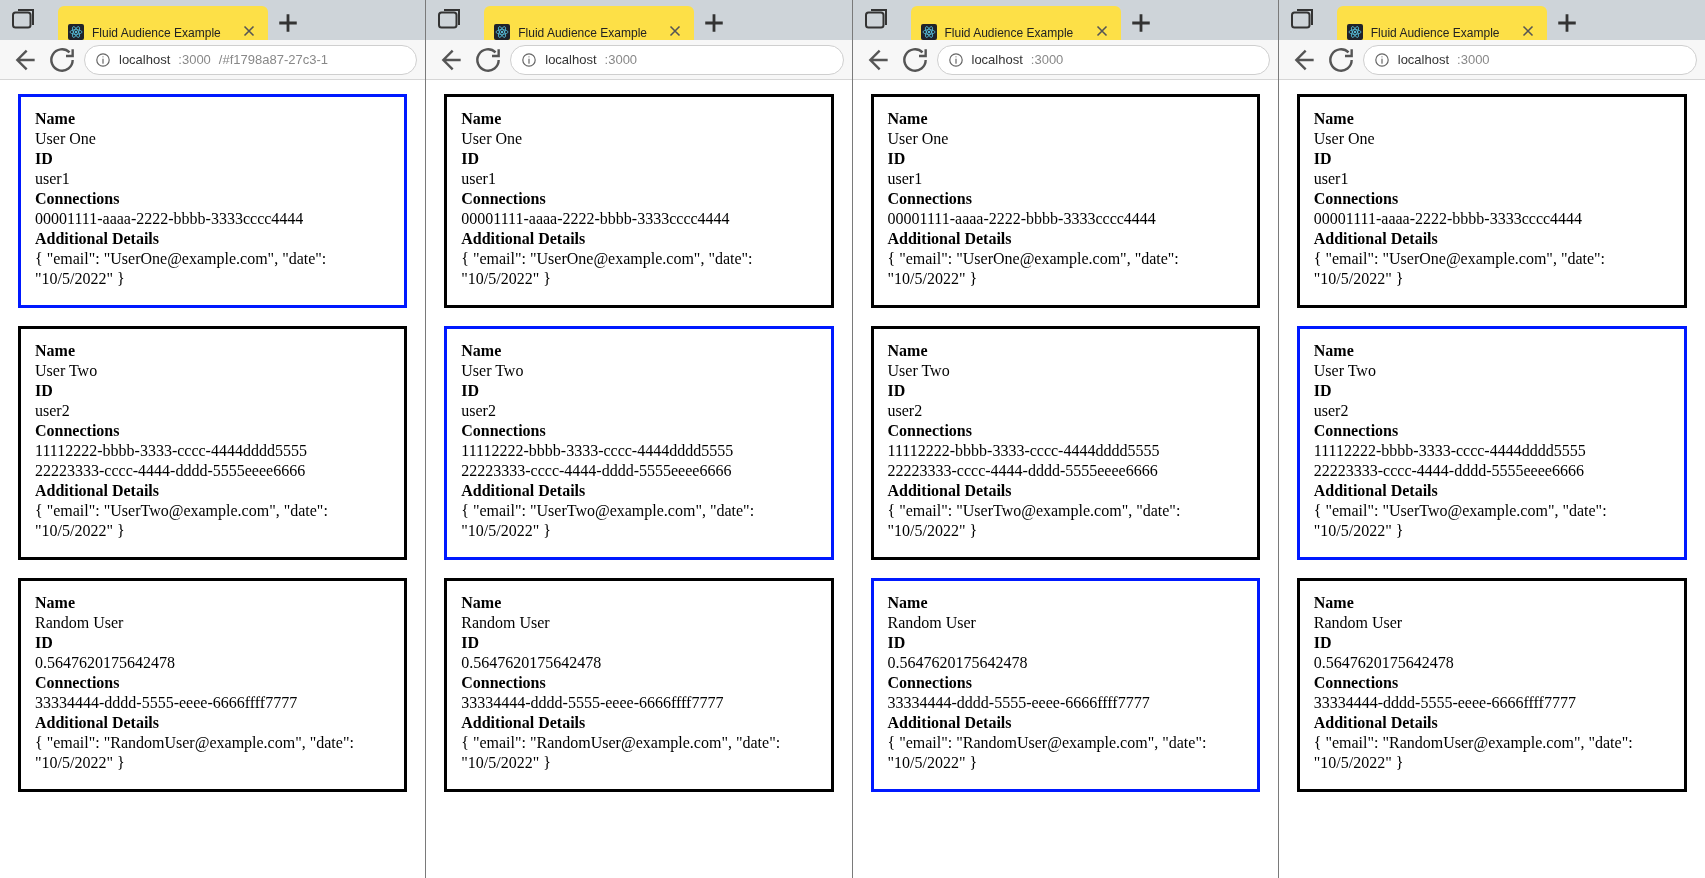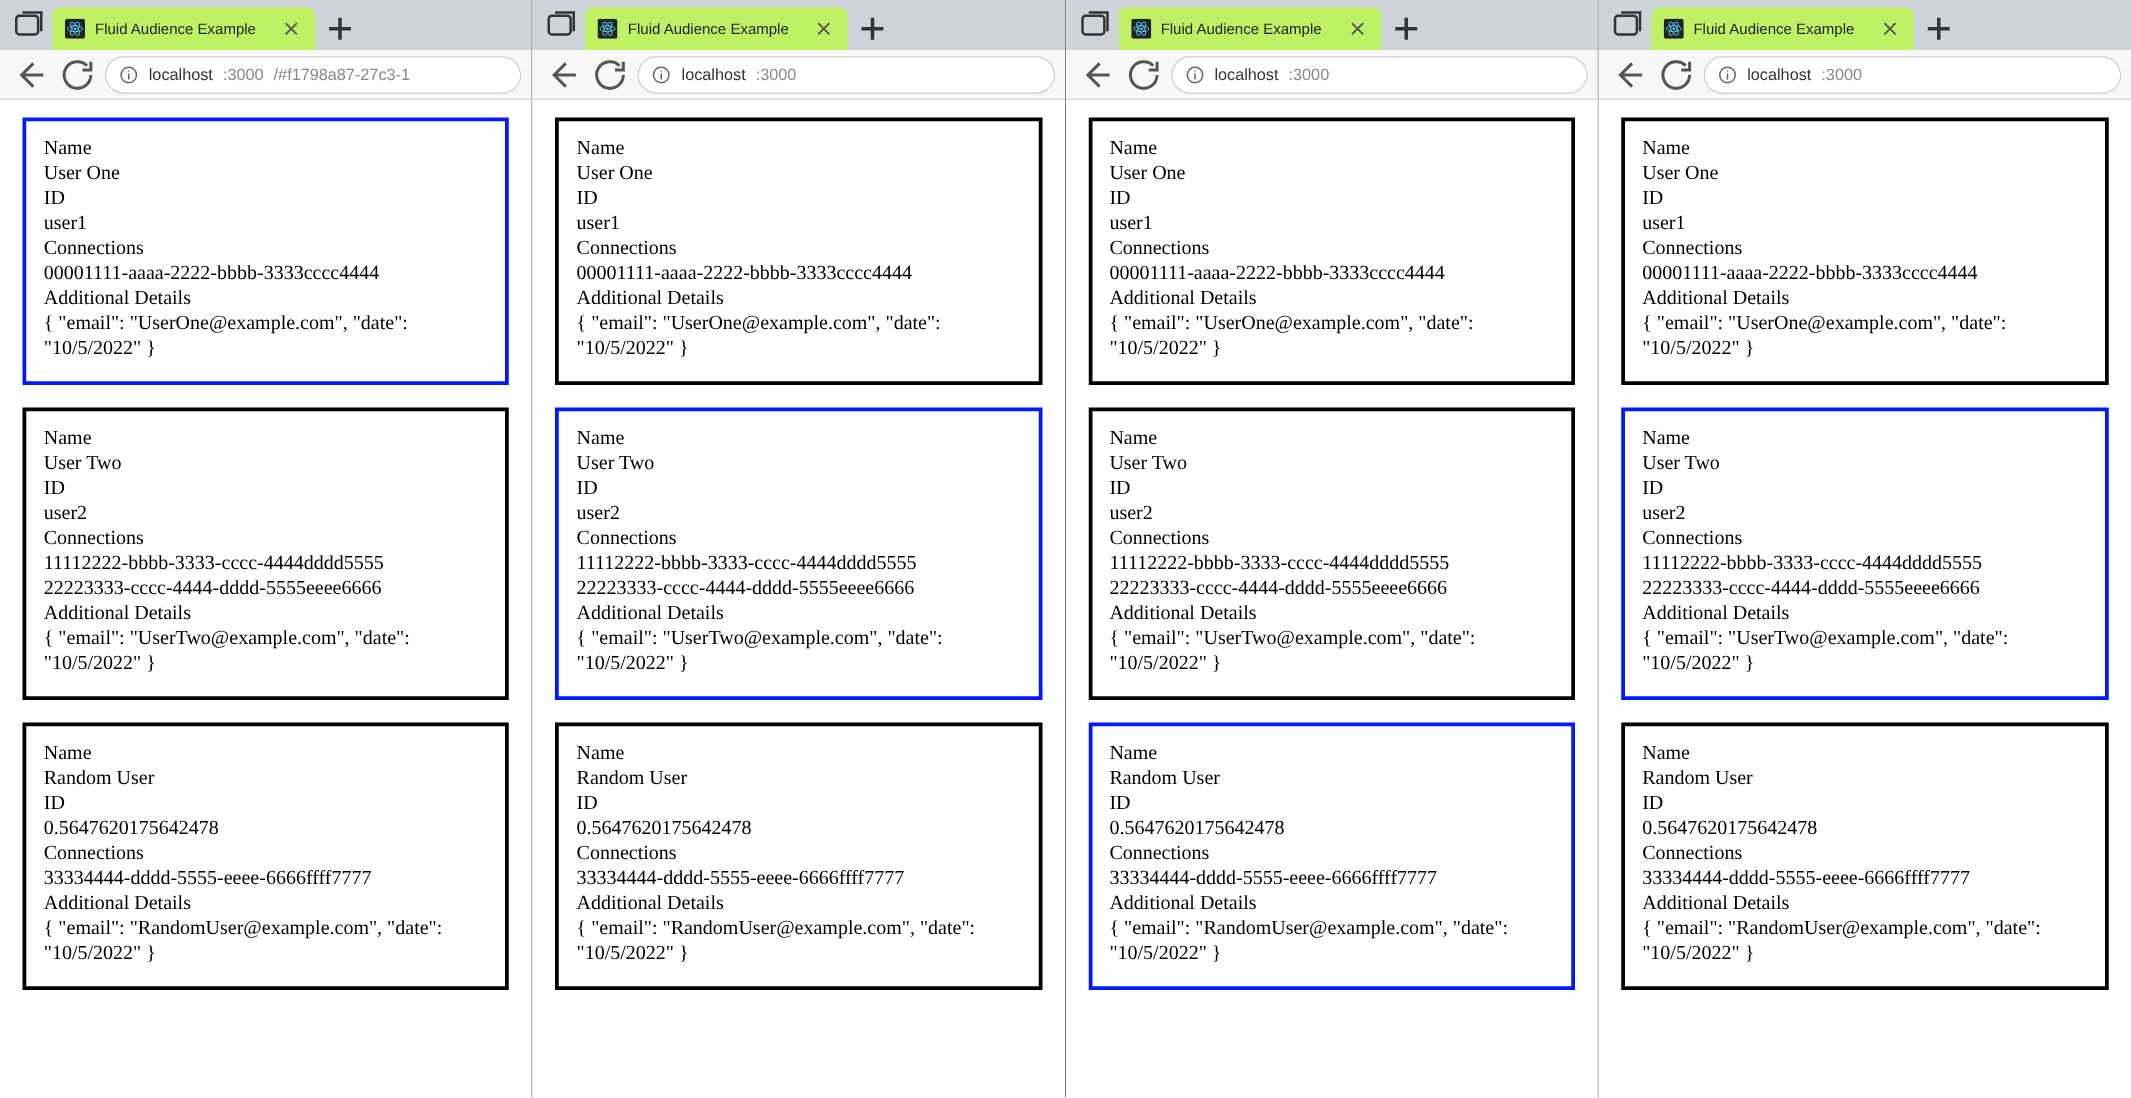--- a/index.html
+++ b/index.html
@@ -36,30 +36,30 @@
       height: 30px;
       margin-bottom: 5px;
       display: flex;
       align-items: center;
       justify-content: center;
       border-radius: 4px;
       cursor: default;
       color: #333;
     }
     .tab {
-      background: #bef264;
+      background: #fde047;
       height: 34px;
       border-top-left-radius: 6px;
       border-top-right-radius: 6px;
       display: flex;
-      align-items: center;
+      align-items: flex-end;
       padding: 0 10px 0 10px;
       gap: 8px;
       min-width: 210px;
-      margin-left: 4px;
+      margin-left: 20px;
       position: relative;
       cursor: default;
     }
     .tab-favicon {
       width: 16px;
       height: 16px;
       display: flex;
       align-items: center;
       justify-content: center;
     }
@@ -139,21 +139,21 @@
       padding: 14px 18px;
       overflow: hidden;
     }
     .card {
       border: 3px solid #000;
       padding: 12px 14px 16px 14px;
       margin-bottom: 18px;
       line-height: 1.25;
     }
     .card.selected { border-color: #0019ff; }
-    .card b { font-weight: normal; }
+    .card b { font-weight: bold; }
     .card .line { display: block; }
     .conn-val {
       white-space: nowrap;
       overflow: hidden;
     }
 
     svg { display: block; }
   </style>
 </head>
 <body>

